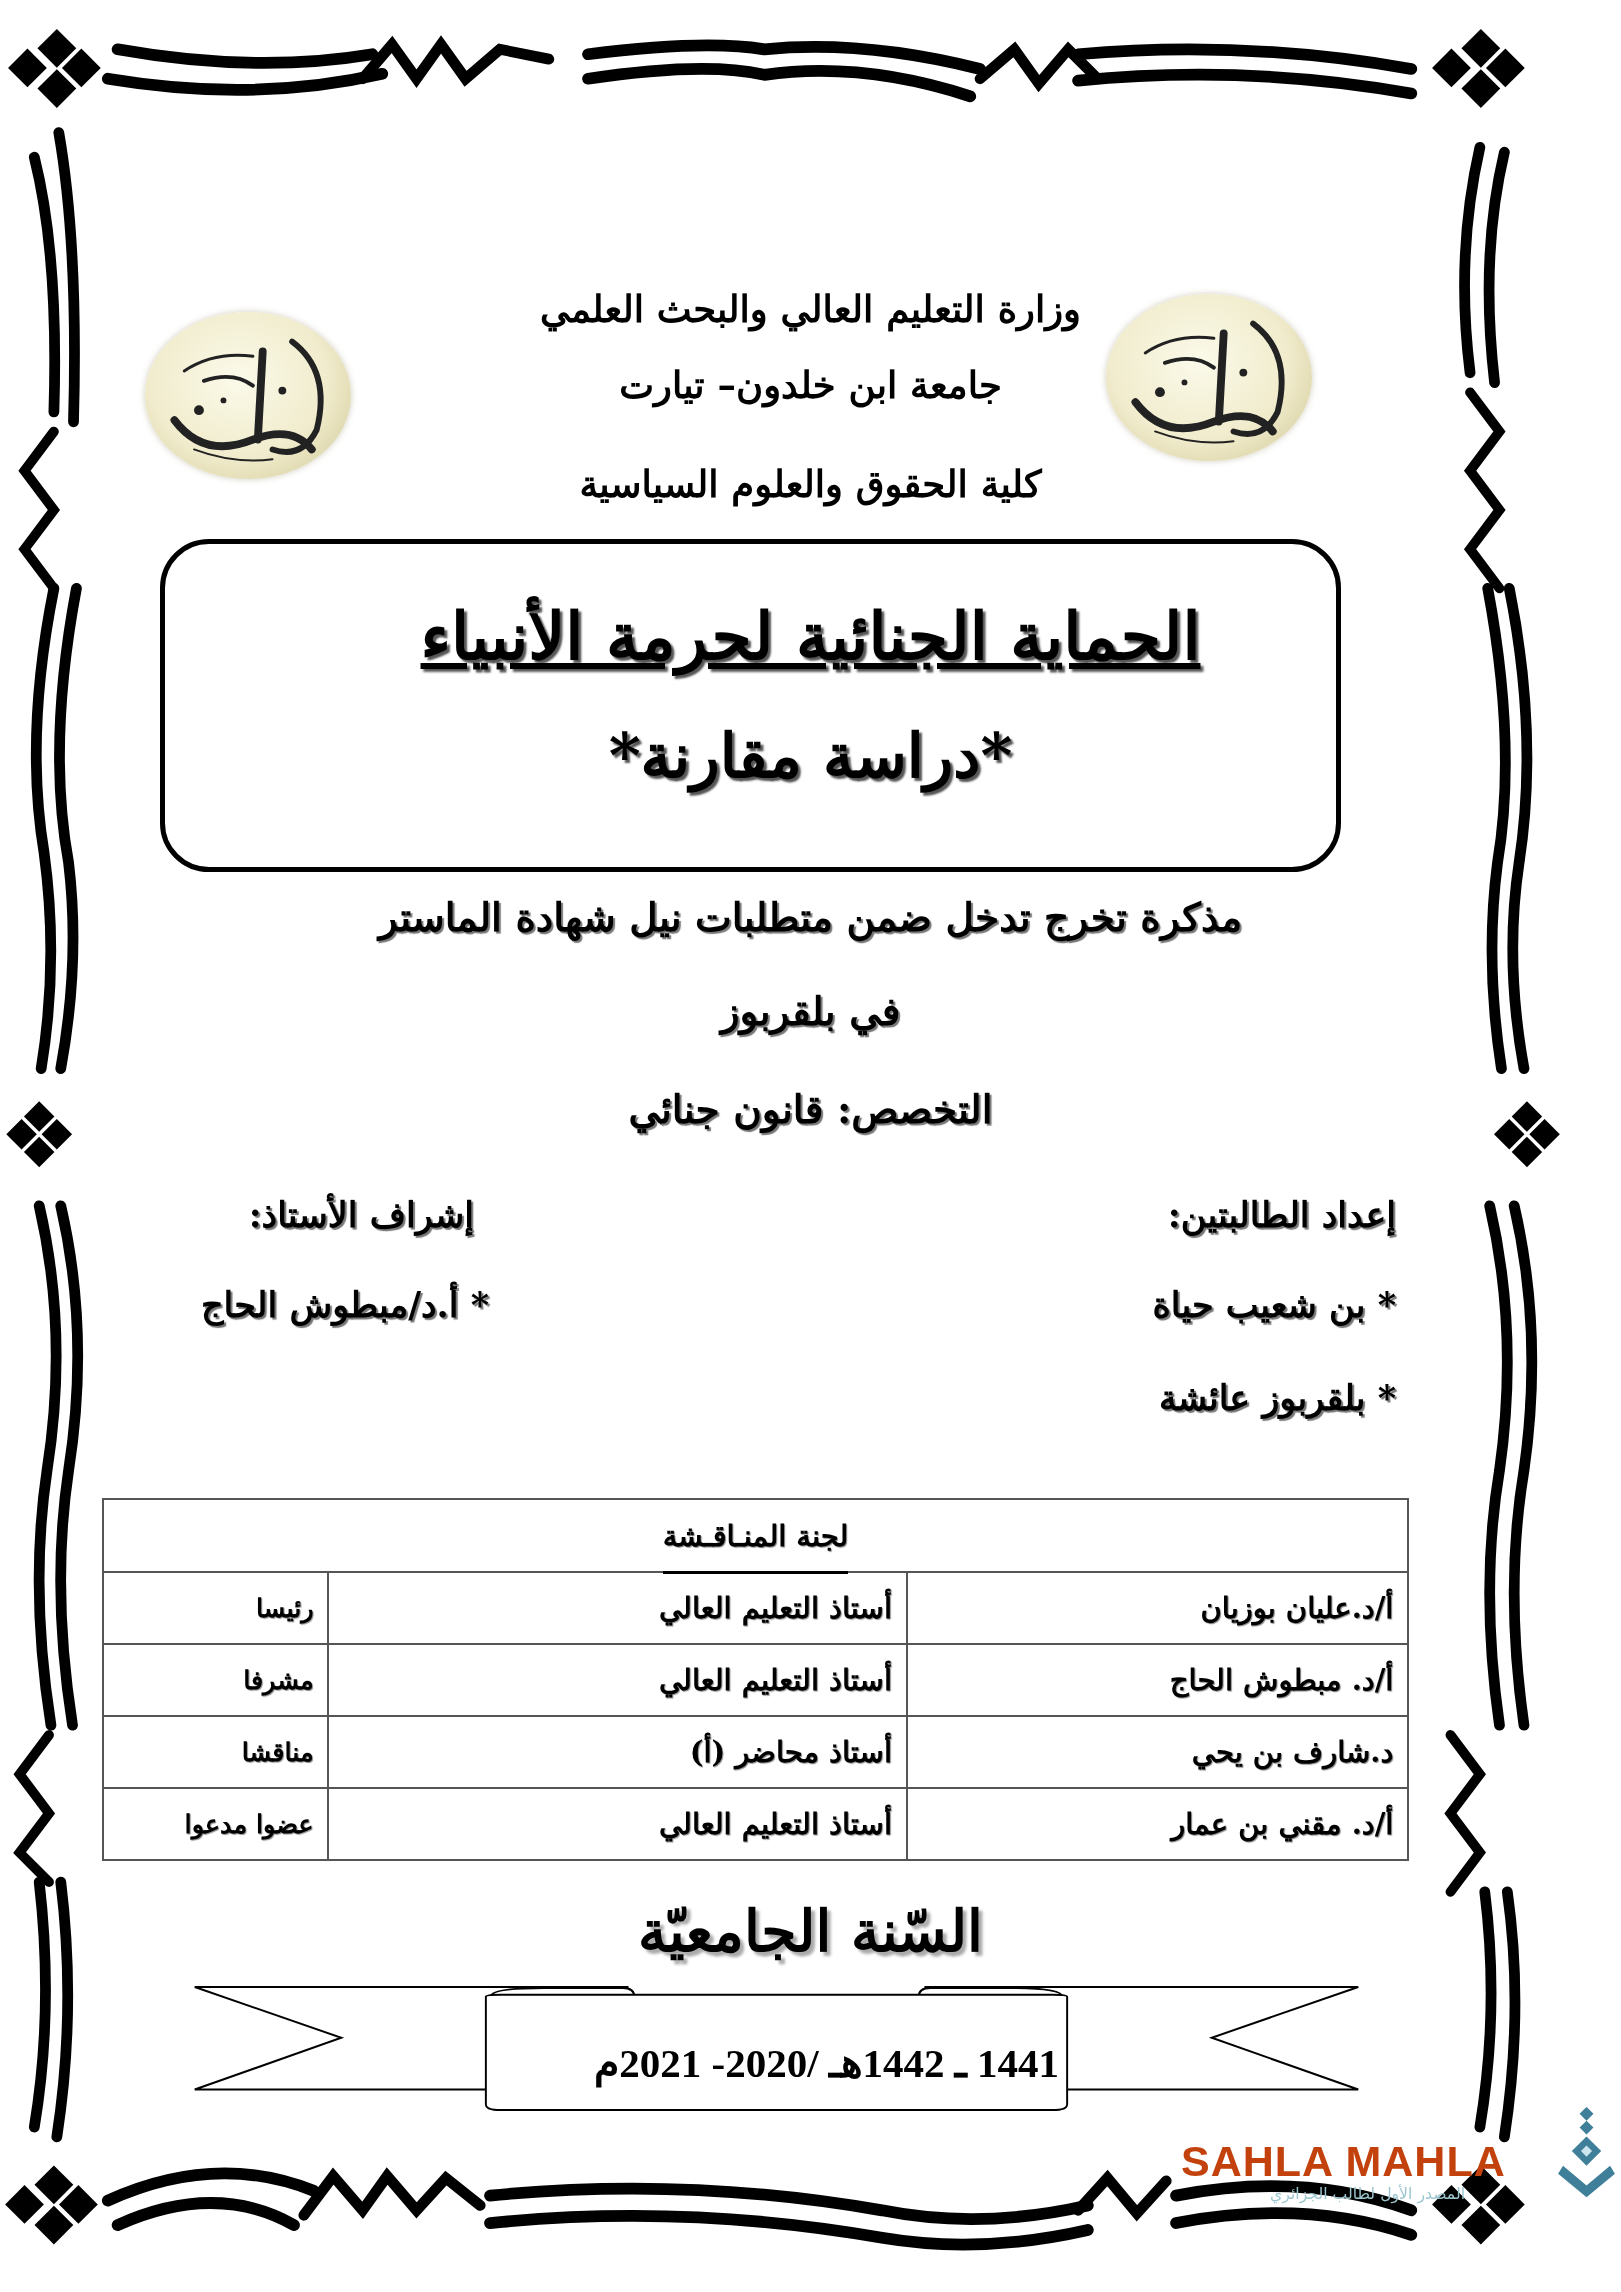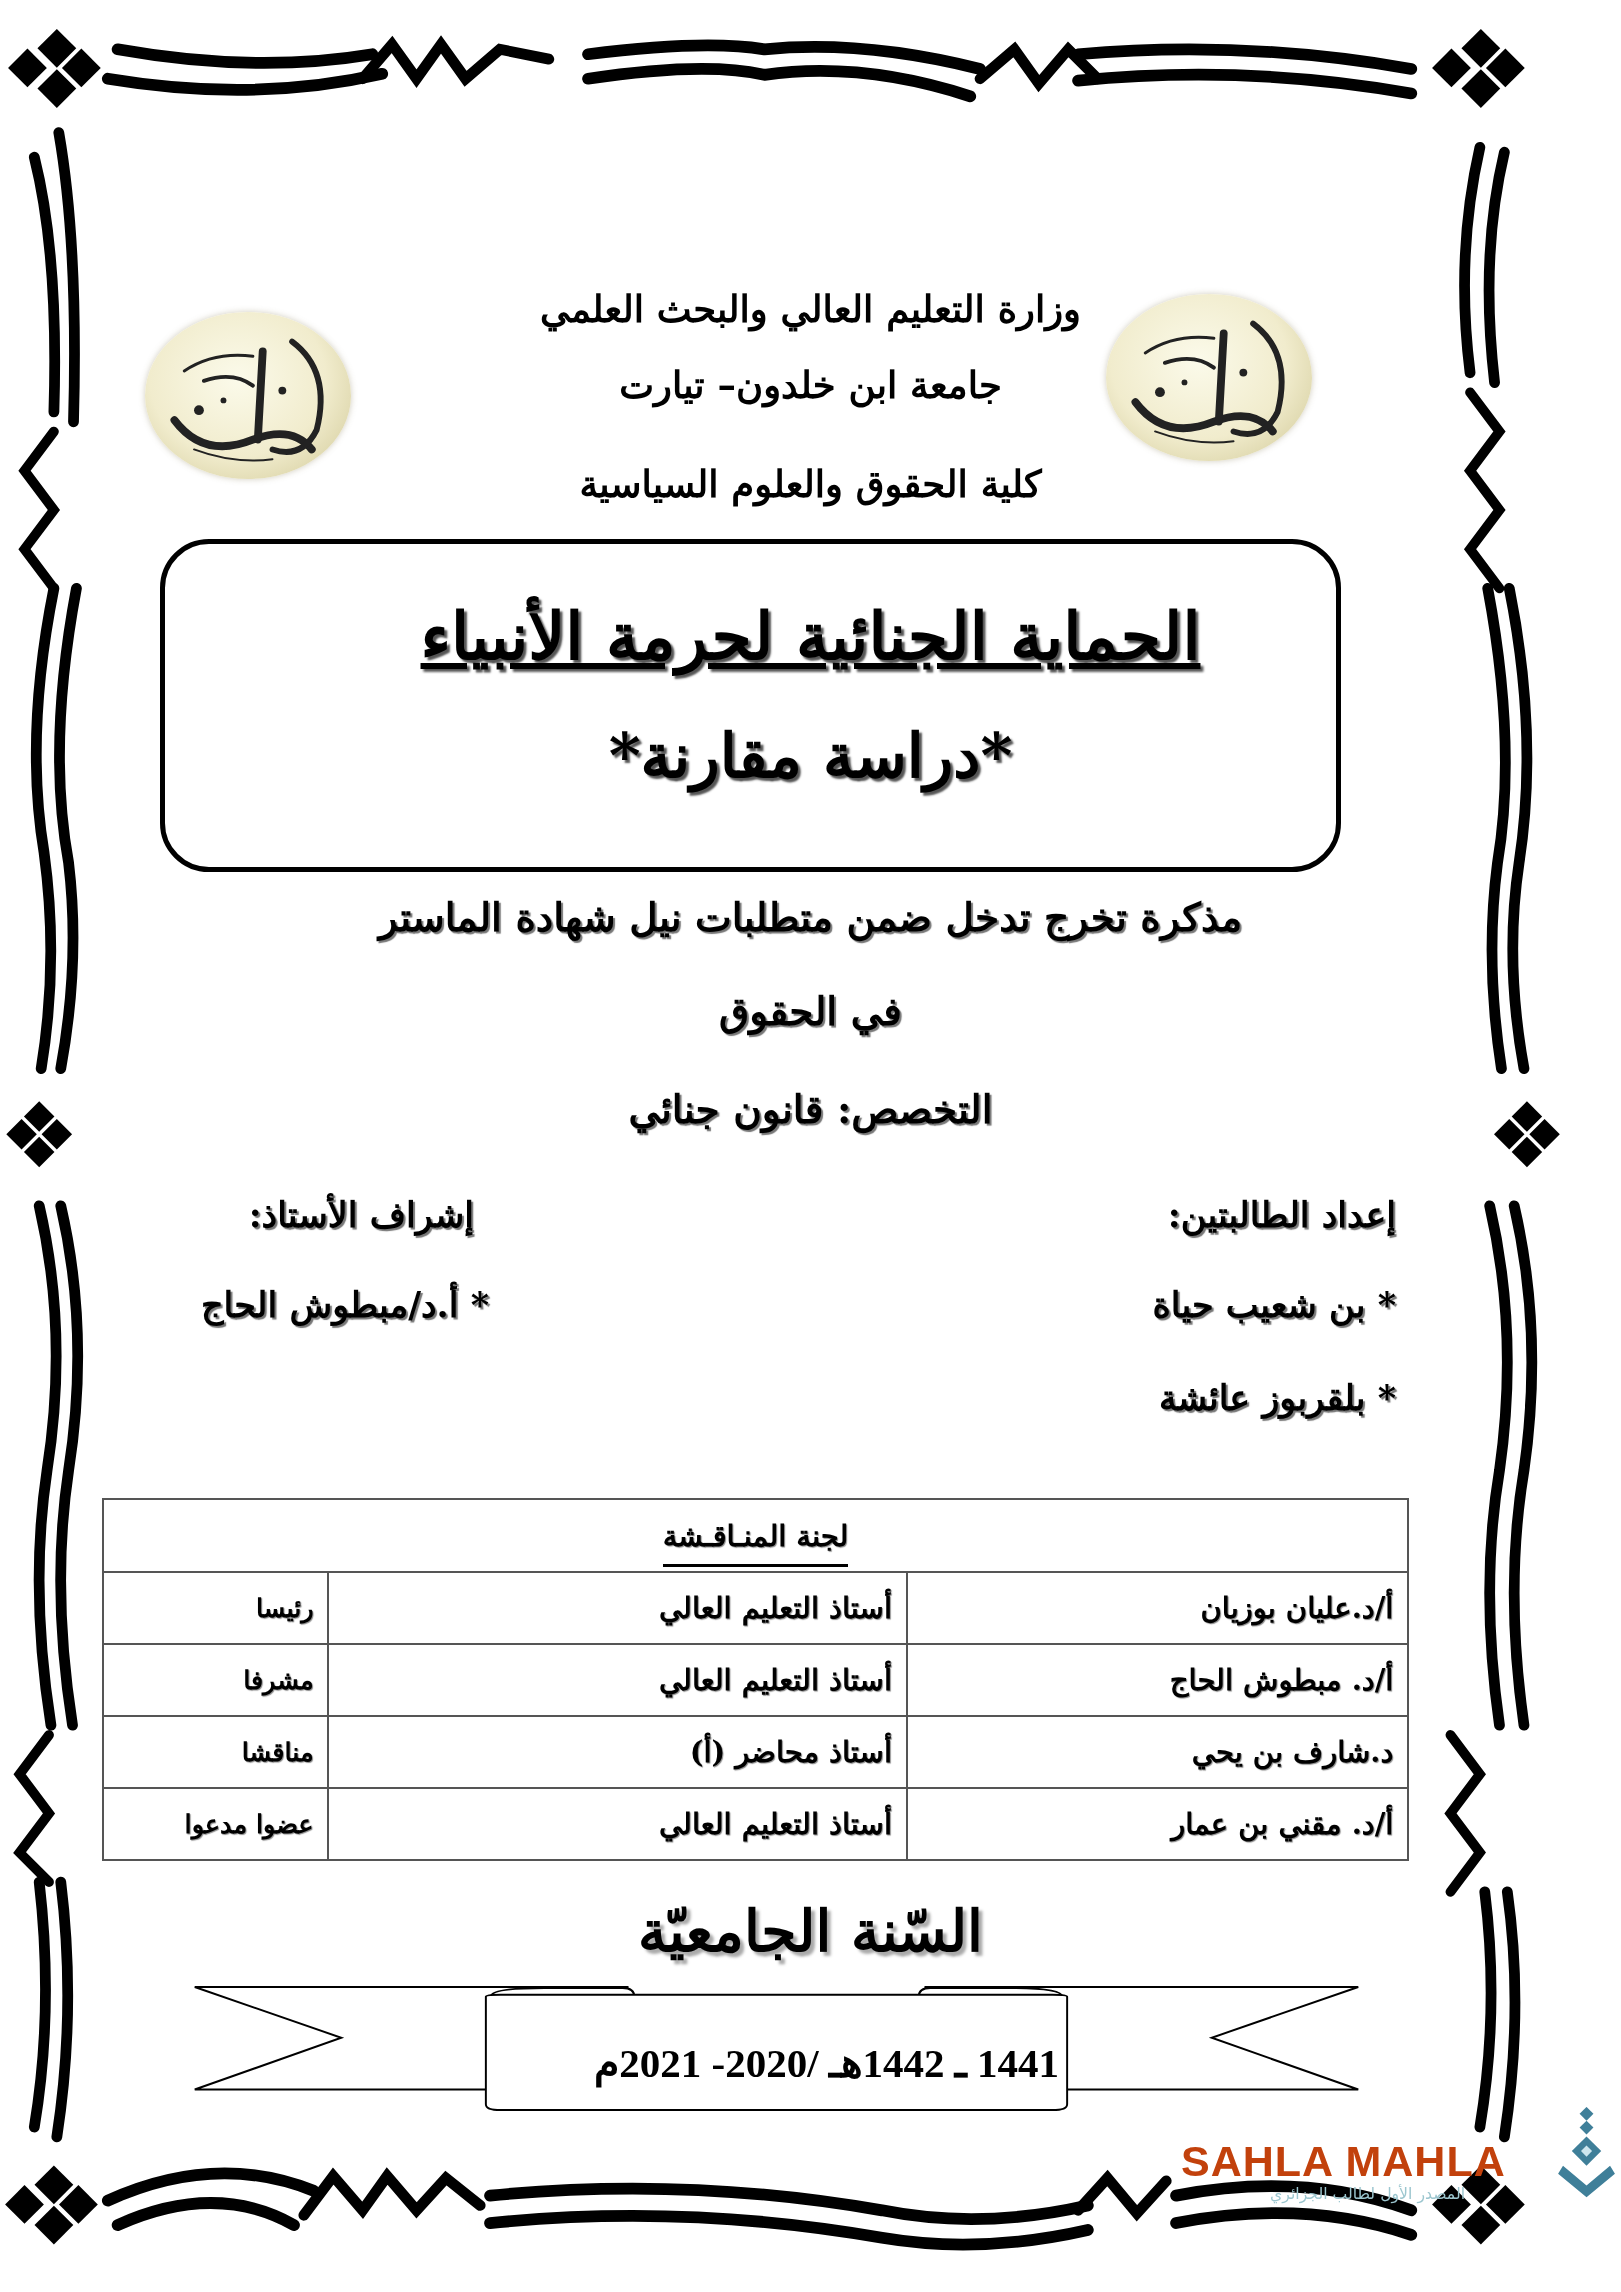--- a/index.html
+++ b/index.html
@@ -27,21 +27,21 @@
     .col { position: absolute; direction: rtl; font-weight: bold; font-size: 35px; text-shadow: 2px 2px 1px #777; white-space: nowrap; }
     table.committee {
       position: absolute; left: 102px; top: 1498px; width: 1307px;
       border-collapse: collapse; direction: rtl;
     }
     table.committee td, table.committee th {
       border: 2px solid #555; font-weight: bold; font-size: 29px; height: 70px;
       padding: 0 13.7px; text-shadow: 1px 1px 1px #888; white-space: nowrap;
     }
     table.committee th { height: 71px; text-align: center; }
-    table.committee th span { border-bottom: 3.9px solid #000; padding-bottom: 11px; }
+    table.committee th span { border-bottom: 3.9px solid #000; padding-bottom: 18px; }
     .c-name { width: 472px; text-align: right; }
     .c-rank { width: 549px; text-align: right; }
     .c-role { text-align: right; font-size: 25.5px !important; }
     .year-title { font-size: 57px; top: 1897px; text-shadow: 3.9px 3.9px 2.9px #aaa; }
     .ribbon { position: absolute; left: 191px; top: 1985px; width: 1171px; height: 127px; }
     .year-text {
       position: absolute; left: 16px; width: 1621px; top: 2039px; text-align: center;
       font-family: "Liberation Serif", serif; font-weight: bold; font-size: 41px; direction: rtl;
     }
     .watermark {
@@ -190,21 +190,21 @@
         <circle cx="80" cy="90" r="3"></circle>
       </g>
   </svg>
 </div>
 
 <div class="title-box"></div>
 <div class="ar title-main">الحماية الجنائية لحرمة الأنبياء</div>
 <div class="ar title-sub">*دراسة مقارنة*</div>
 
 <div class="ar sub" style="top:894px;">مذكرة تخرج تدخل ضمن متطلبات نيل شهادة الماستر</div>
-<div class="ar sub" style="top:988px;">في الحقوق</div>
+<div class="ar sub" style="top:988px;">في بلقربوز</div>
 <div class="ar sub" style="top:1086px;">التخصص: قانون جنائي</div>
 
 <div class="col" style="right:225px; top:1194px;">إعداد الطالبتين:</div>
 <div class="col" style="right:225px; top:1284px;">* بن شعيب حياة</div>
 <div class="col" style="right:225px; top:1377px;">* بلقربوز عائشة</div>
 <div class="col" style="right:1147px; top:1194px;">إشراف الأستاذ:</div>
 <div class="col" style="right:1132px; top:1284px;">* أ.د/مبطوش الحاج</div>
 
 <table class="committee">
   <tbody>

